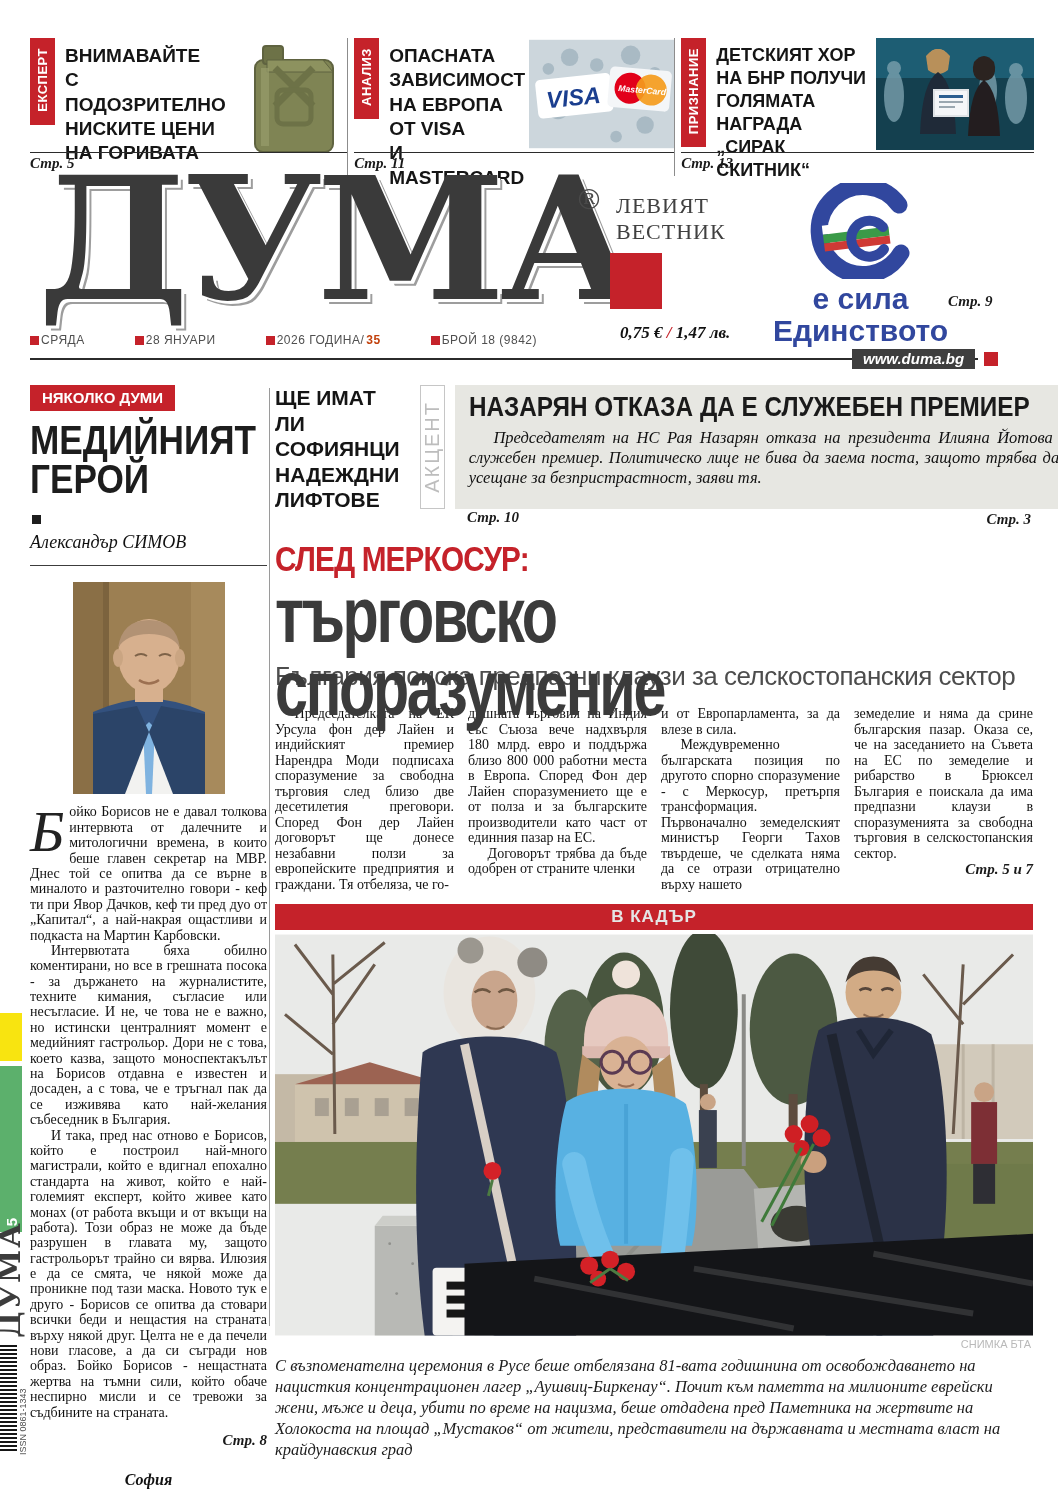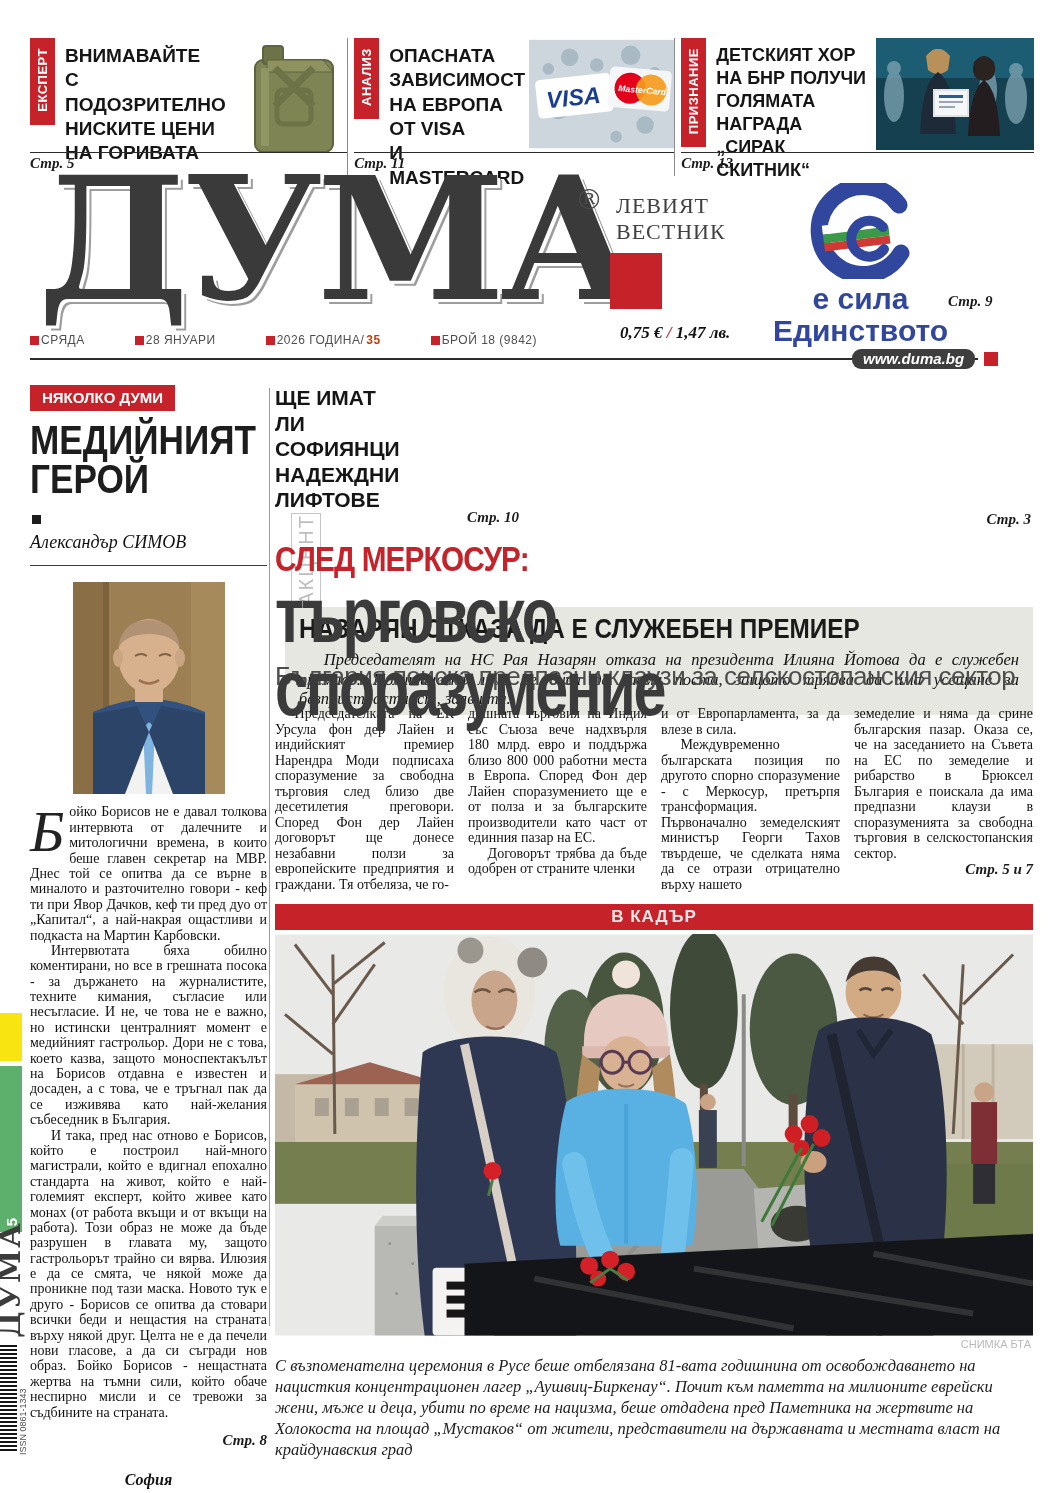--- a/index.html
+++ b/index.html
@@ -36,21 +36,21 @@
   .unity-page{position:absolute;left:918px;top:118px;}
   .dateline{position:absolute;left:0;top:158px;display:flex;gap:50px;
             font:12px "Liberation Sans",sans-serif;color:#4f4f4f;letter-spacing:.5px;}
   .d-item{display:flex;align-items:center;gap:2px;}
   .d-sq{width:9px;height:9px;background:#c5222a;display:inline-block;}
   .d-red{color:#c2410c;font-weight:bold;}
   .price{position:absolute;left:590px;top:148px;font:bold italic 17px "Liberation Serif",serif;}
   .price .sep{color:#c5222a;font-weight:bold;}
   .mast-rule{position:absolute;left:0;top:183px;width:948px;border-top:2.5px solid #2b2b2b;}
   .site-badge{position:absolute;left:822px;top:174px;background:#3e3e3e;color:#fff;
-              font:bold italic 15px "Liberation Sans",sans-serif;padding:1px 11px 2px;border-radius:9px;}
+              font:bold italic 15px "Liberation Sans",sans-serif;padding:1px 11px 2px;}
   .site-redsq{position:absolute;left:954px;top:177px;width:14px;height:14px;background:#c5222a;}
 
   
   .left-col{position:absolute;left:30px;top:385px;width:237px;}
   .divider{position:absolute;left:269px;top:388px;height:938px;border-left:1px solid #9a9a9a;}
   .op-label{display:inline-block;background:#c5222a;color:#fff;font:bold 15px "Liberation Sans",sans-serif;
             padding:4px 12px 5px;}
   .op-title{font:bold 40px/0.98 "Liberation Sans",sans-serif;color:#1d1d1d;margin-top:10px;
             transform:scaleX(.88);transform-origin:left top;}
   .op-bullet{width:9px;height:9px;background:#1d1d1d;margin:16px 0 8px 2px;}
@@ -70,21 +70,21 @@
                display:flex;align-items:flex-end;justify-content:center;padding-bottom:6px;box-sizing:border-box;}
   .strip-green span{color:#fff;font:bold 15px "Liberation Sans",sans-serif;}
   .strip-duma{position:absolute;left:-8px;top:1238px;height:100px;font:bold 30px "DejaVu Serif",serif;
               color:#3c3c3c;letter-spacing:2px;}
   .strip-barcode{position:absolute;left:0;top:1345px;width:17px;height:108px;
                  background:repeating-linear-gradient(180deg,#151515 0 2px,#fff 2px 4px);}
   .strip-issn{position:absolute;left:18px;top:1345px;height:110px;font:9px "Liberation Sans",sans-serif;color:#4f4f4f;}
 
   
   .right-col{position:absolute;left:275px;top:385px;width:758px;}
-  .row-teaser2{display:flex;height:124px;flex-direction:column;}
+  .row-teaser2{display:flex;height:124px;}
   .vit-title{width:132px;font:bold 21px/1.22 "Liberation Sans",sans-serif;color:#151515;}
   .vit-logo{width:210px;margin-left:4px;}
   .akcent-tab{width:28px;border:1px solid #c6c6c6;margin-left:16px;display:flex;align-items:center;justify-content:center;}
   .akcent-tab .vtext{font:20px "Liberation Sans",sans-serif;color:#bdbdbd;letter-spacing:2px;}
   .akcent-block{flex:1;background:#e7e7e2;margin-left:10px;padding:7px 14px 6px;}
   .akcent-head{font:bold 27px "Liberation Sans",sans-serif;color:#1a1a1a;white-space:nowrap;
                transform:scaleX(.9);transform-origin:left top;}
   .akcent-text{font:italic 16.5px/1.2 "Liberation Serif",serif;text-align:justify;margin-top:5px;text-indent:1.5em;}
   .row-pages{position:relative;height:22px;}
   .vit-page{position:absolute;left:192px;top:0;}

